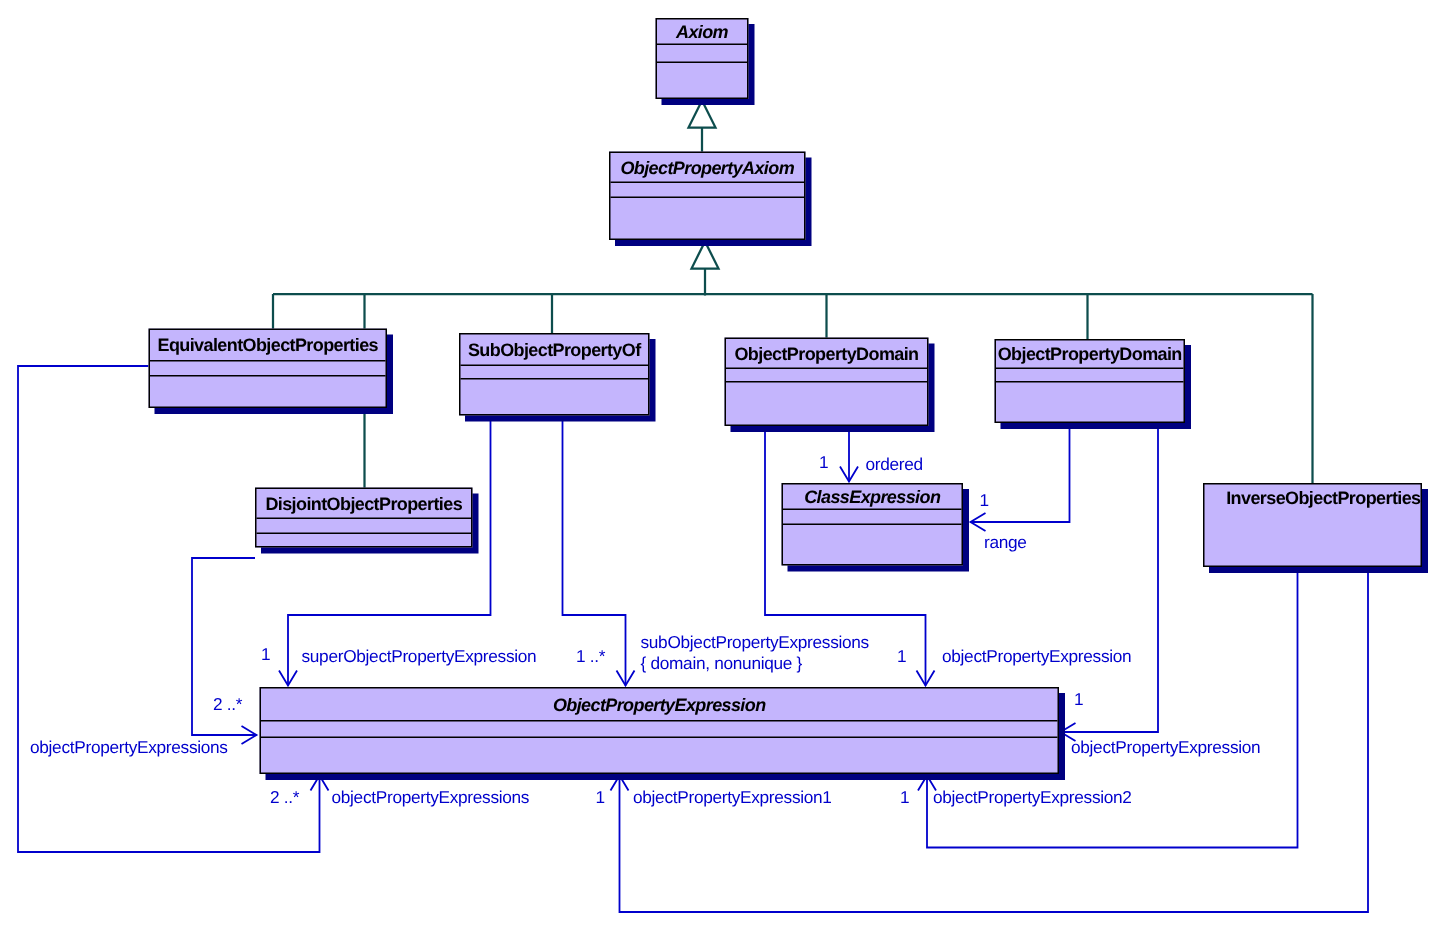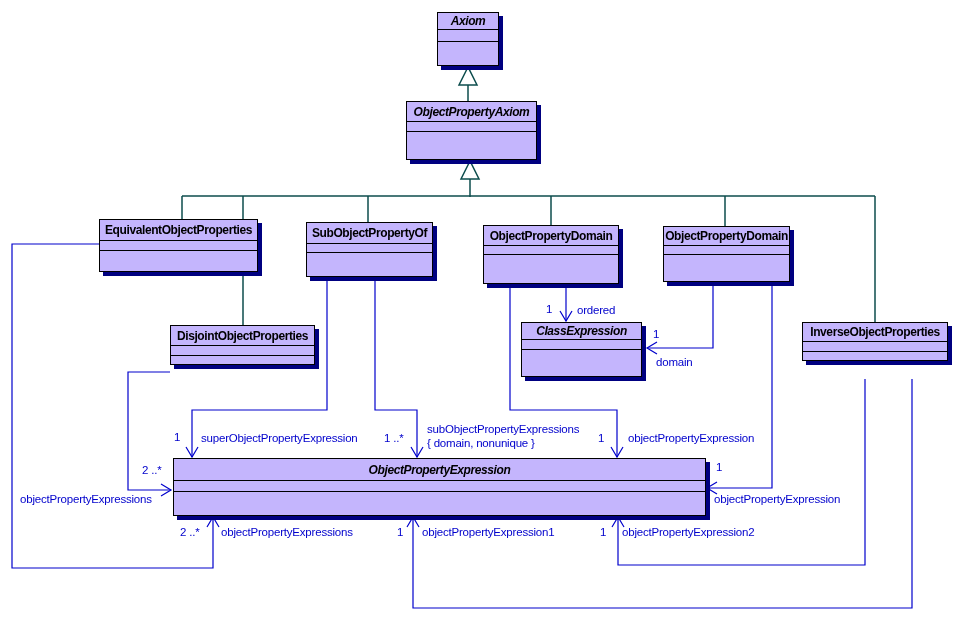--- a/index.html
+++ b/index.html
@@ -122,21 +122,21 @@
     <div class="cls-attrs" style="height:9px;"></div>
     <div class="cls-ops"></div>
   </div>
 
   <div class="cls abstract" style="left:521px;top:322px;width:121px;height:55px;">
     <div class="cls-title" style="height:16px;">ClassExpression</div>
     <div class="cls-attrs" style="height:9px;"></div>
     <div class="cls-ops"></div>
   </div>
 
-  <div class="cls" style="left:802px;top:322px;width:146px;height:39px;">
+  <div class="cls" style="left:802px;top:322px;width:146px;height:56px;align-items:flex-end;">
     <div class="cls-title" style="height:18px;">InverseObjectProperties</div>
     <div class="cls-attrs" style="height:9px;"></div>
     <div class="cls-ops"></div>
   </div>
 
   <div class="cls abstract" style="left:173px;top:458px;width:533px;height:58px;">
     <div class="cls-title" style="height:21px;">ObjectPropertyExpression</div>
     <div class="cls-attrs" style="height:10px;"></div>
     <div class="cls-ops"></div>
   </div>
@@ -148,21 +148,21 @@
   <div class="lbl" style="left:427px;top:423px;">subObjectPropertyExpressions</div>
   <div class="lbl" style="left:427px;top:437px;">{ domain, nonunique }</div>
 
   <div class="lbl" style="left:598px;top:432px;">1</div>
   <div class="lbl" style="left:628px;top:432px;">objectPropertyExpression</div>
 
   <div class="lbl" style="left:546px;top:303px;">1</div>
   <div class="lbl" style="left:577px;top:304px;">ordered</div>
 
   <div class="lbl" style="left:653px;top:328px;">1</div>
-  <div class="lbl" style="left:656px;top:356px;">domain</div>
+  <div class="lbl" style="left:656px;top:356px;">range</div>
 
   <div class="lbl" style="left:716px;top:461px;">1</div>
   <div class="lbl" style="left:714px;top:493px;">objectPropertyExpression</div>
 
   <div class="lbl" style="left:142px;top:464px;">2 ..*</div>
   <div class="lbl" style="left:20px;top:493px;">objectPropertyExpressions</div>
 
   <div class="lbl" style="left:180px;top:526px;">2 ..*</div>
   <div class="lbl" style="left:221px;top:526px;">objectPropertyExpressions</div>
 

